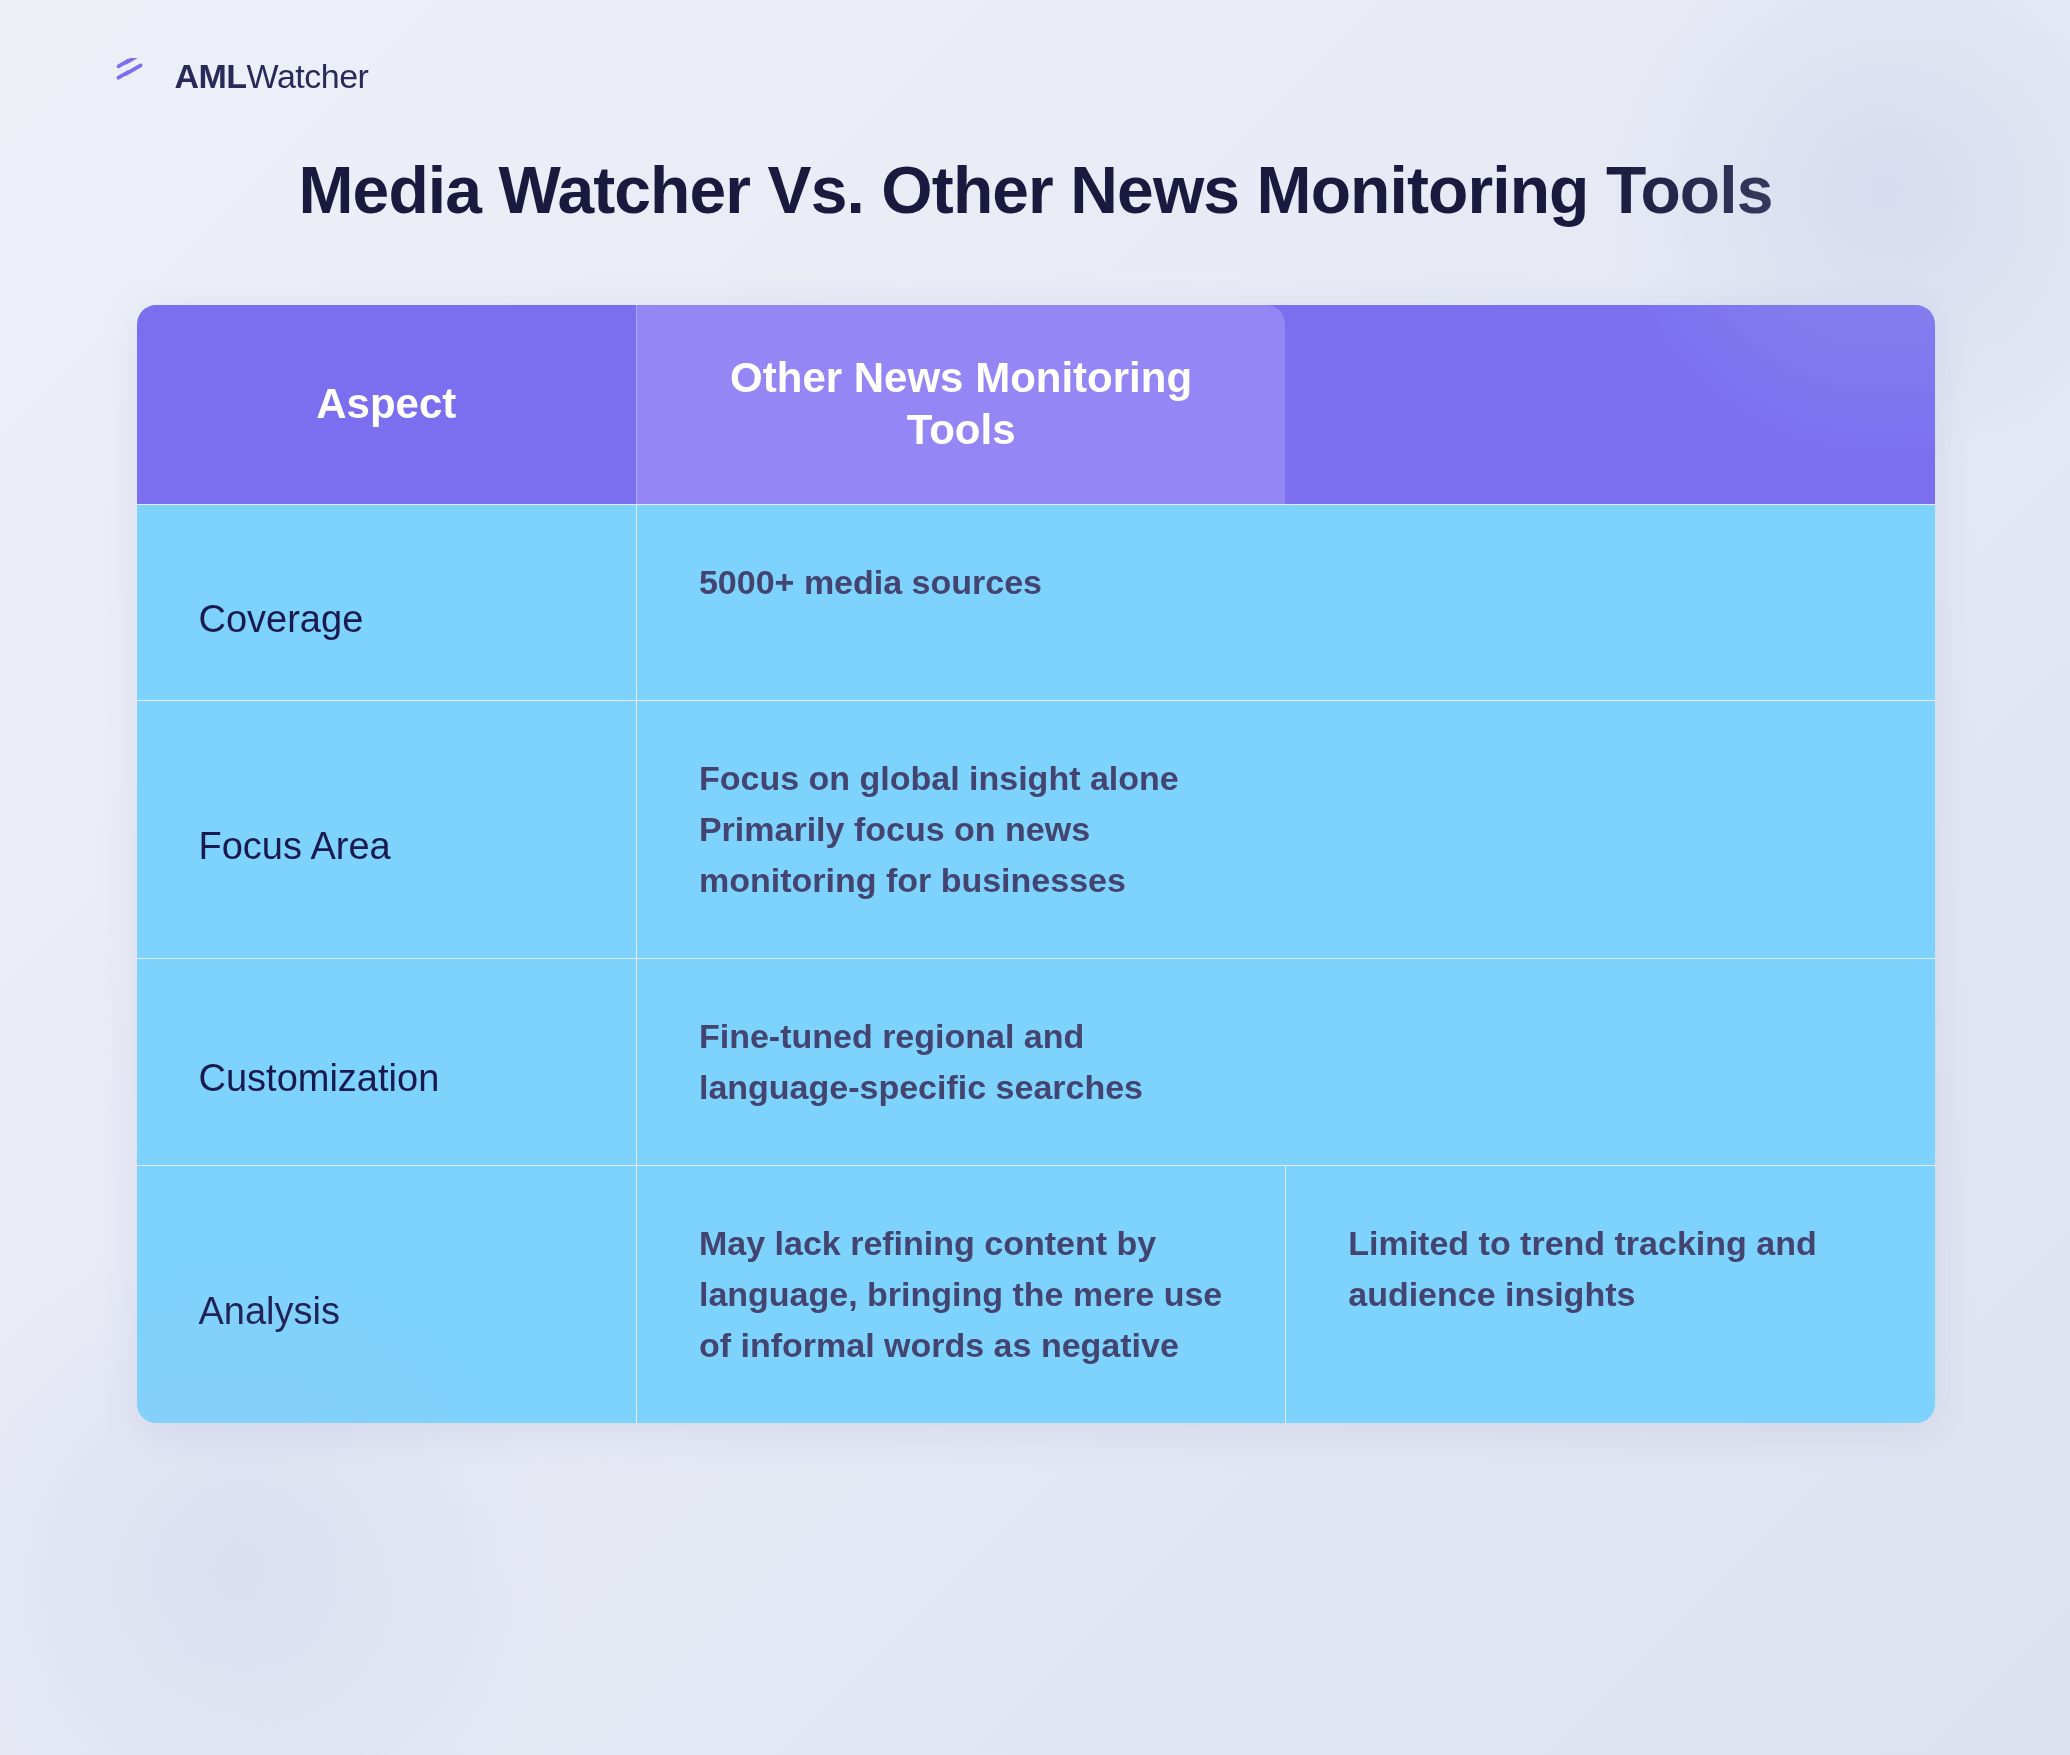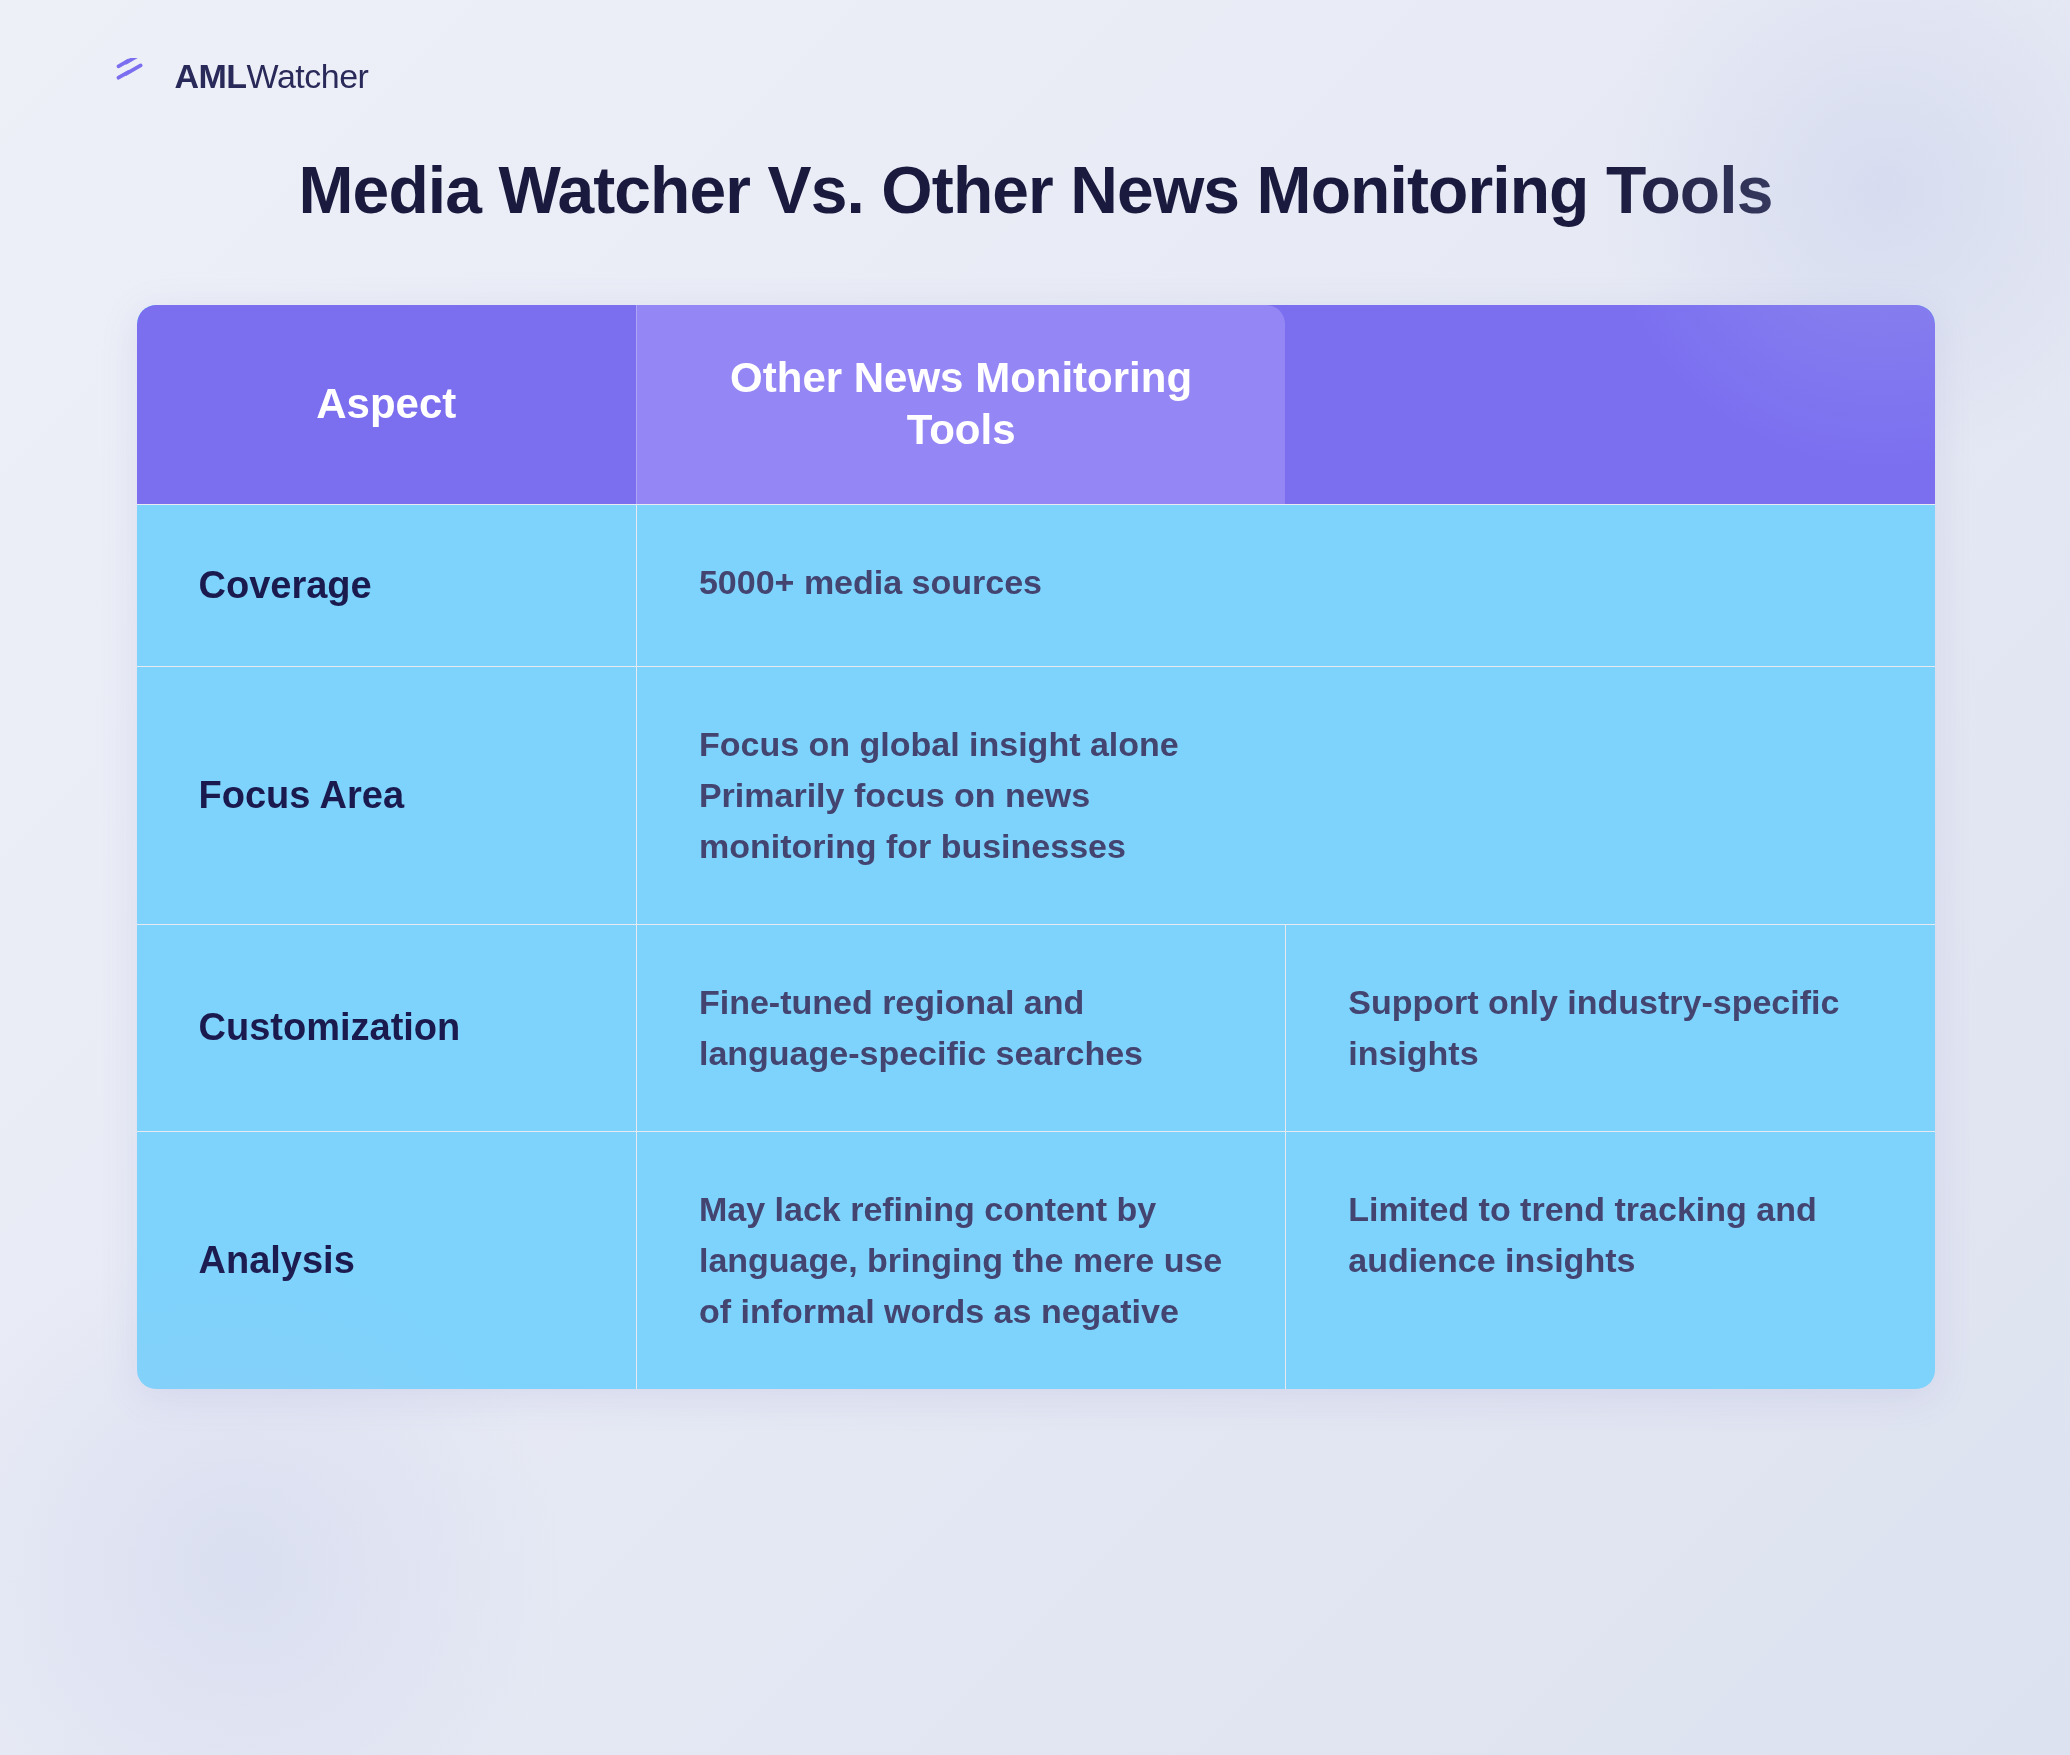--- a/index.html
+++ b/index.html
@@ -146,24 +146,25 @@
     .table-cell {
       padding: 52px 62px;
       font-size: 34px;
       color: #333360;
       line-height: 1.5;
       display: flex;
       align-items: center;
     }
 
     .table-cell.aspect-cell {
-      font-weight: 700;
+      font-weight: 400;
       font-size: 38px;
       color: #1a1a4e;
       justify-content: flex-start;
+      margin-top: 34px;
     }
 
     .table-cell + .table-cell {
       border-left: 1.9px solid #e8eaf0;
     }
 
     .table-cell.value-cell {
       font-weight: 700;
       color: #444470;
       align-items: flex-start;
@@ -206,21 +207,20 @@
 
     <div class="table-row">
       <div class="table-cell aspect-cell">Focus Area</div>
       <div class="table-cell value-cell" style="white-space: pre-line;">Focus on global insight alone
 Primarily focus on news monitoring for businesses</div>
     </div>
 
     <div class="table-row">
       <div class="table-cell aspect-cell">Customization</div>
       <div class="table-cell value-cell">Fine-tuned regional and language-specific searches</div>
-      <div class="table-cell value-cell">Support only industry-specific insights</div>
     </div>
 
     <div class="table-row">
       <div class="table-cell aspect-cell">Analysis</div>
       <div class="table-cell value-cell">May lack refining content by language, bringing the mere use of informal words as negative</div>
       <div class="table-cell value-cell">Limited to trend tracking and audience insights</div>
     </div>
 
   </div>
 </div>

